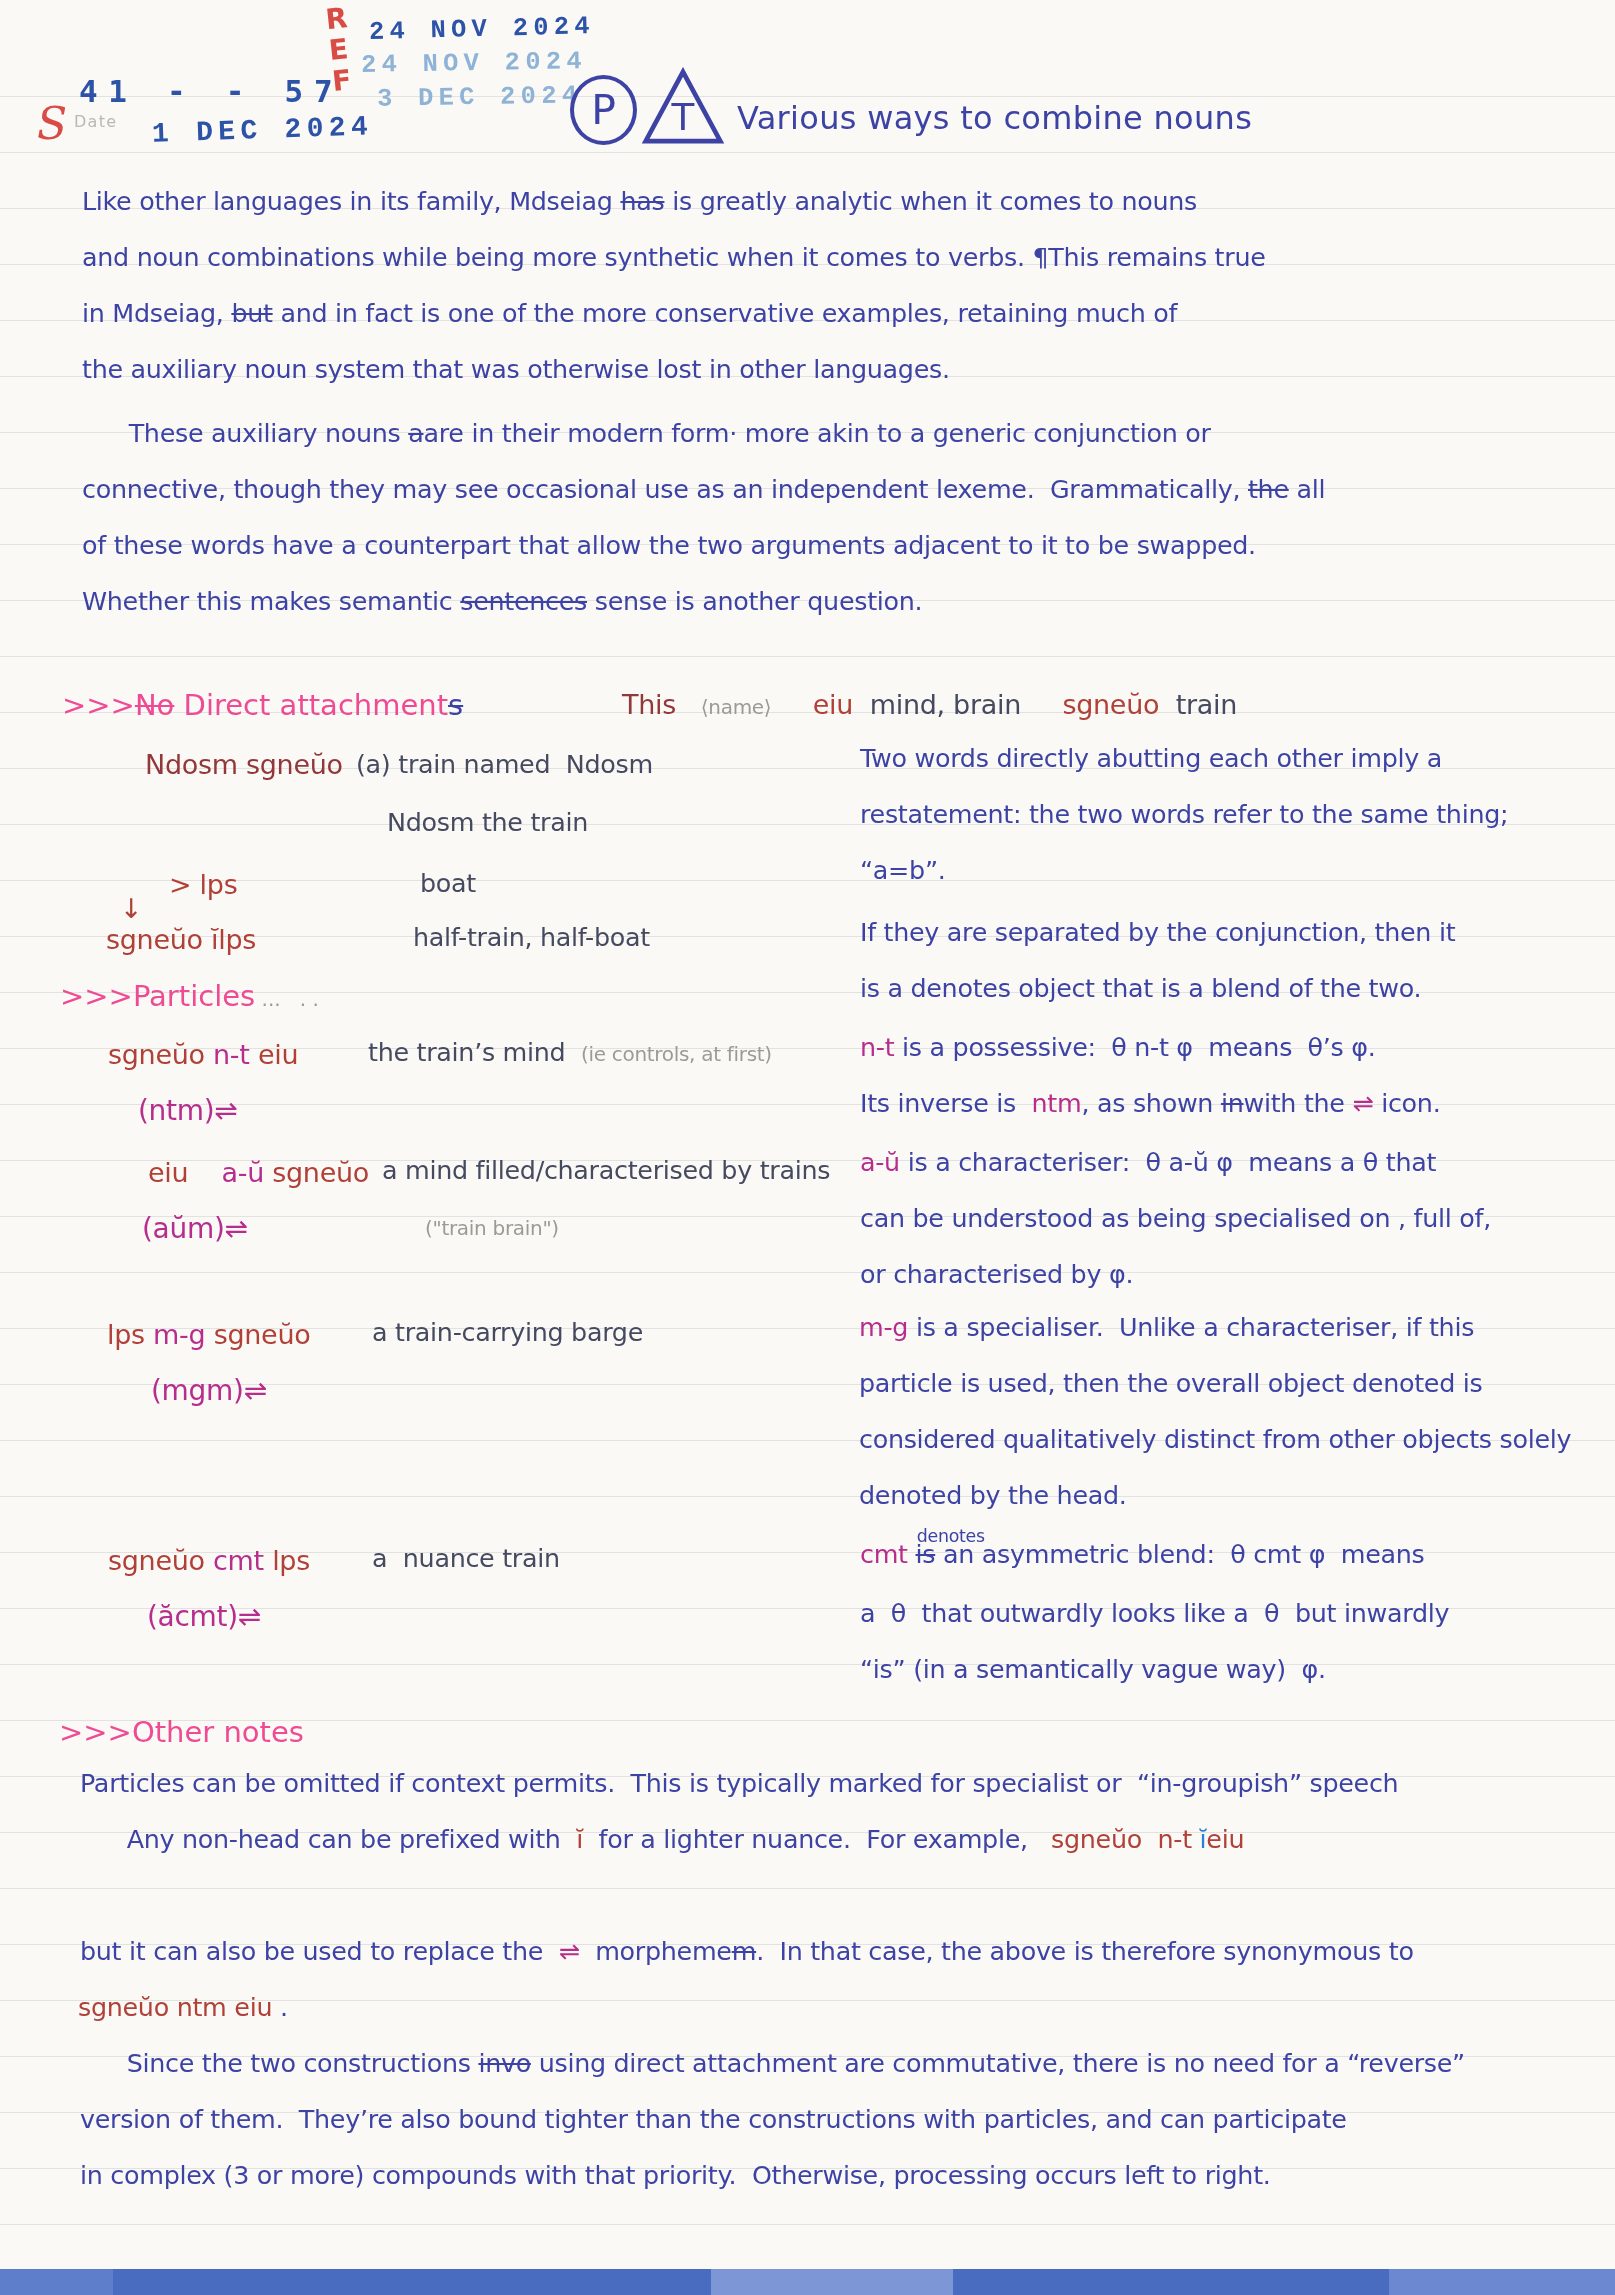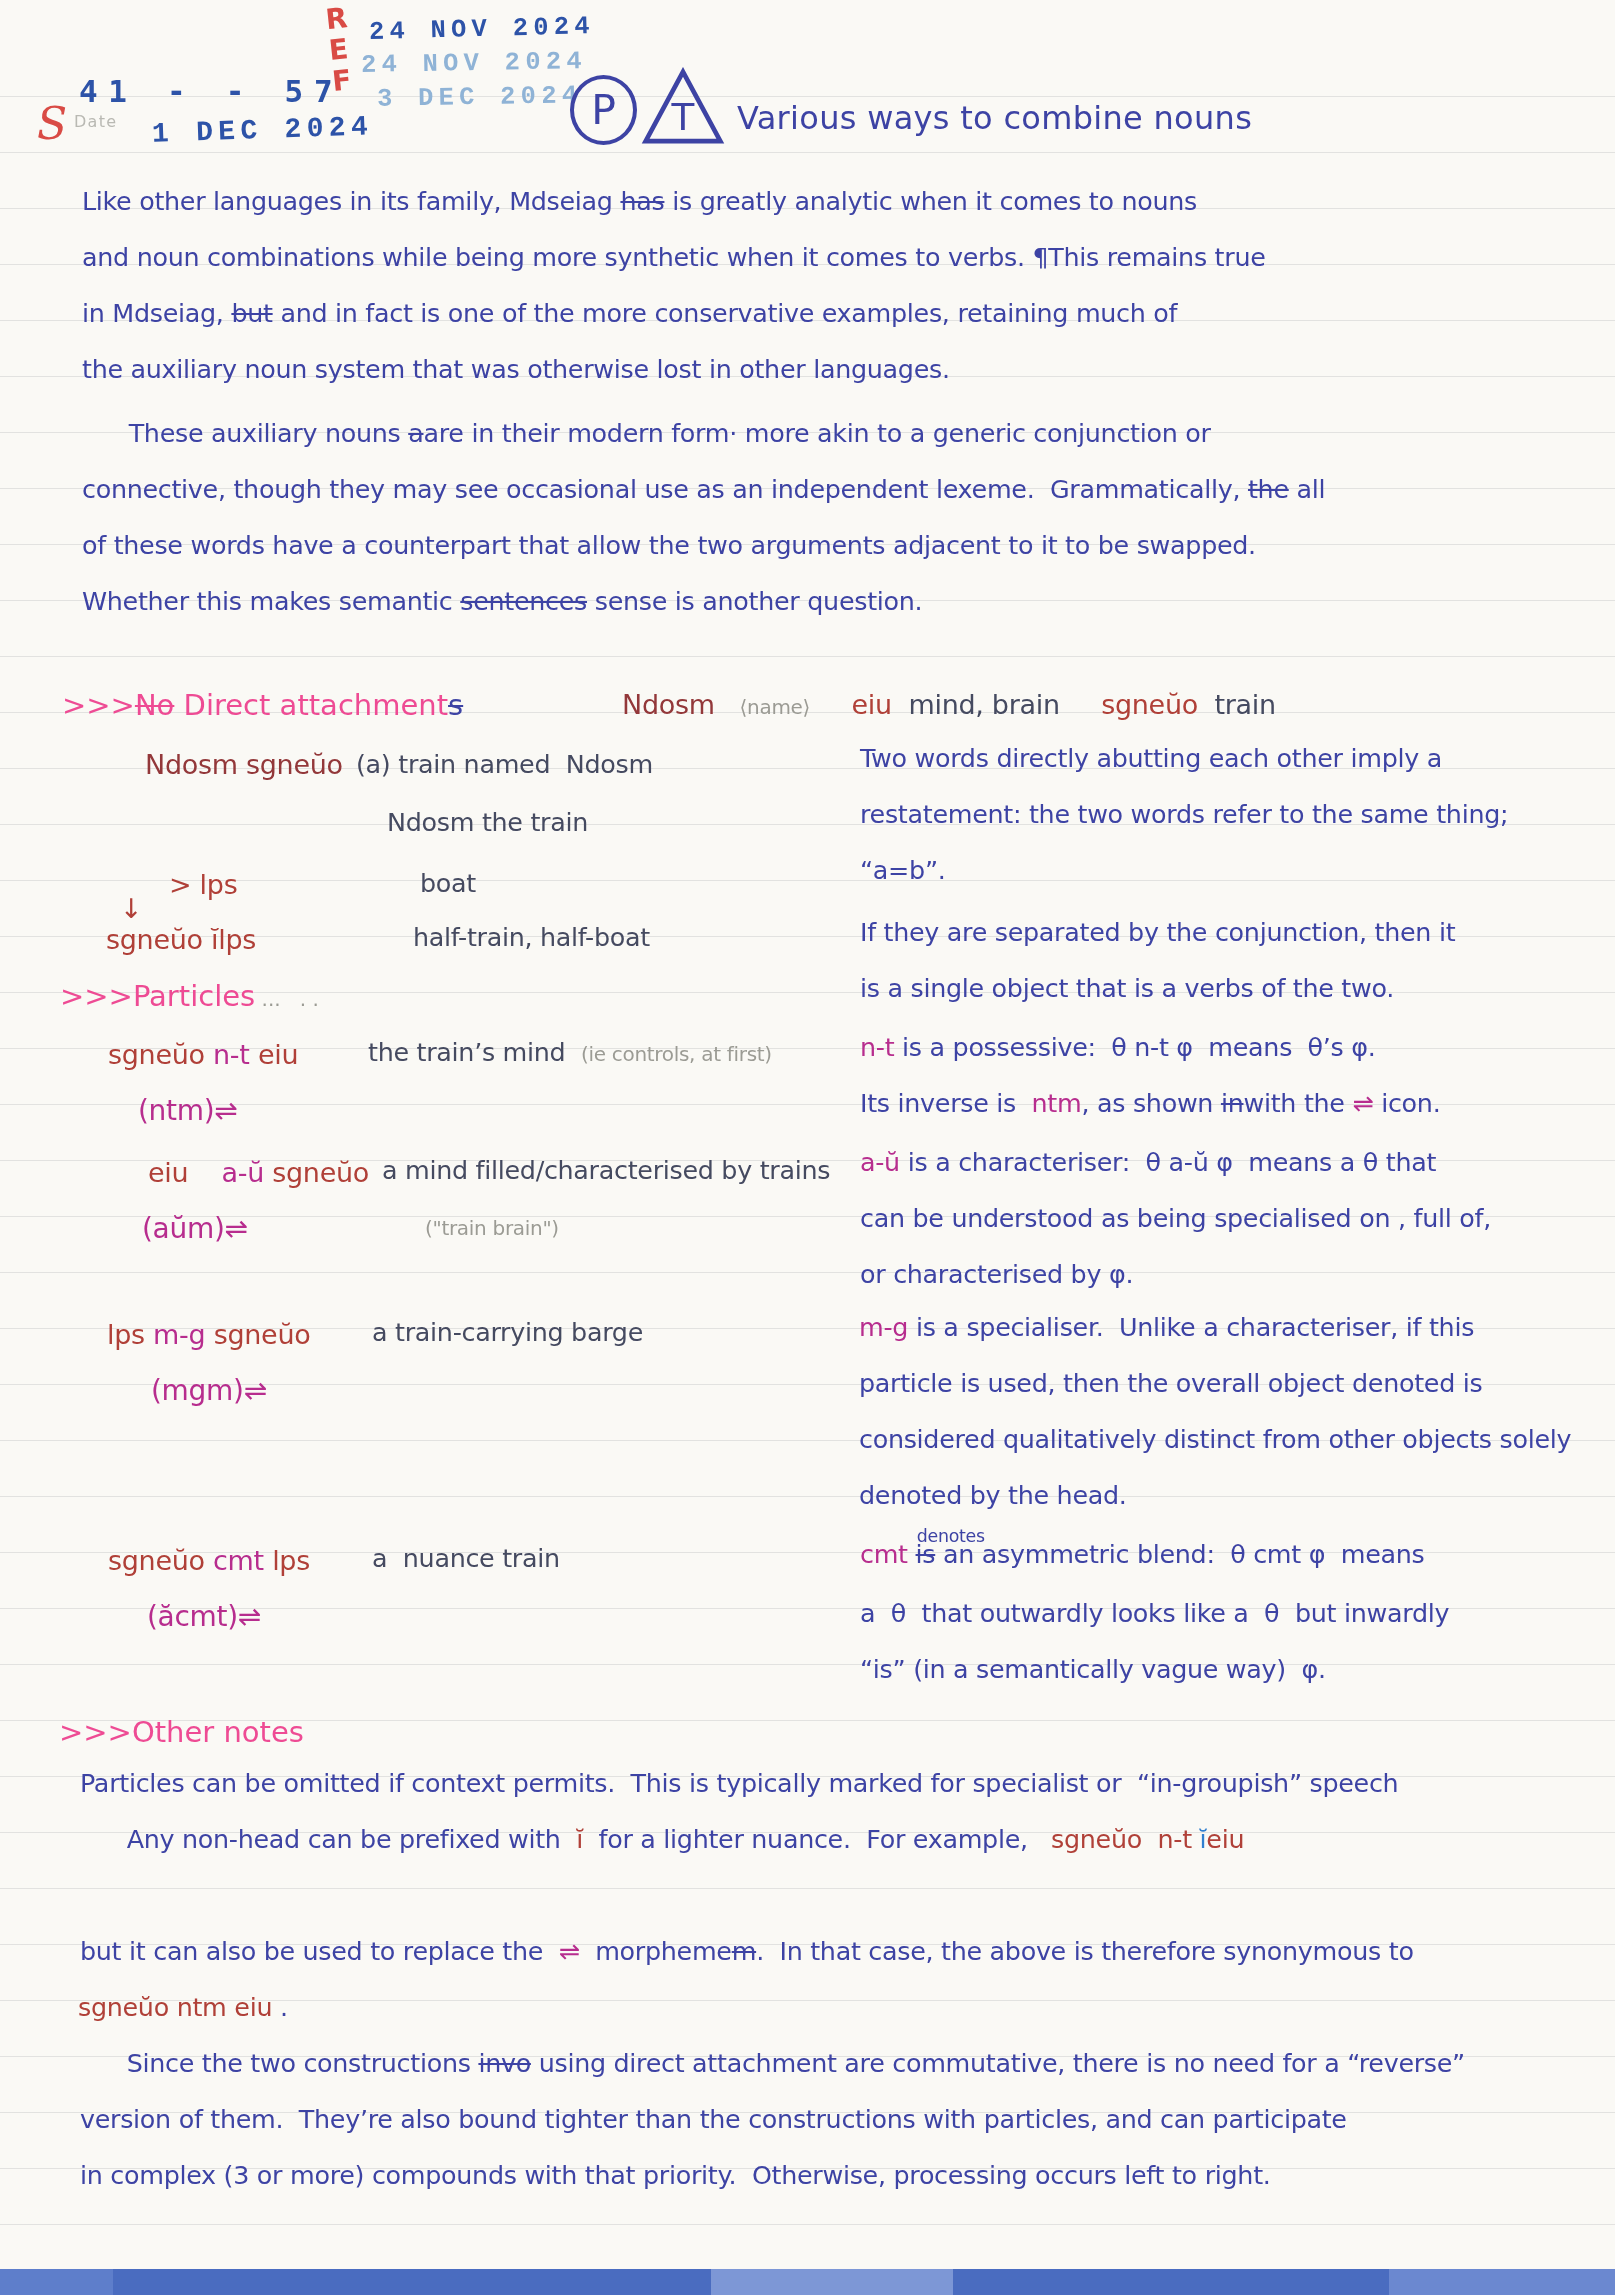--- a/index.html
+++ b/index.html
@@ -86,36 +86,36 @@
   <div class="hw" style="left:82px;top:173px;"><span class="s-b">Like other languages in its family, Mdseiag </span><span class="s-bs">has</span><span class="s-b"> is greatly analytic when it comes to nouns
 and noun combinations while being more synthetic when it comes to verbs. </span><span class="s-b">¶</span><span class="s-b">This remains true
 in Mdseiag, </span><span class="s-bs">but</span><span class="s-b"> and in fact is one of the more conservative examples, retaining much of
 the auxiliary noun system that was otherwise lost in other languages.</span></div>
   <div class="hw" style="left:82px;top:405px;"><span class="s-b">      These auxiliary nouns </span><span class="s-bs">a</span><span class="s-b">are in their modern form· more akin to a generic conjunction or
 connective, though they may see occasional use as an independent lexeme.  Grammatically, </span><span class="s-bs">the</span><span class="s-b"> all
 of these words have a counterpart that allow the two arguments adjacent to it to be swapped.
 Whether this makes semantic </span><span class="s-bs">sentences</span><span class="s-b"> sense is another question.</span></div>
 
   <div class="hw sec-header" style="left:62px;top:677px;"><span class="s-pk">&gt;&gt;&gt;</span><span class="s-pks">No</span><span class="s-pk"> Direct attachment</span><span class="s-bs">s</span></div>
-  <div class="hw" style="left:622px;top:677px;font-size:27px;"><span class="s-r2">Ndosm</span><span class="s-d">   </span><span class="s-g">⟨name⟩</span><span class="s-d">     </span><span class="s-r">eiu</span><span class="s-d">  mind, brain     </span><span class="s-r">sgneŭo</span><span class="s-d">  train</span></div>
+  <div class="hw" style="left:622px;top:677px;font-size:27px;"><span class="s-r2">This</span><span class="s-d">   </span><span class="s-g">⟨name⟩</span><span class="s-d">     </span><span class="s-r">eiu</span><span class="s-d">  mind, brain     </span><span class="s-r">sgneŭo</span><span class="s-d">  train</span></div>
 
   <div class="hw lead" style="left:115px;top:737px;margin-left:30px;"><span class="s-r2">Ndosm sgneŭo</span></div>
   <div class="hw" style="left:356px;top:736px;"><span class="s-d">(a) train named  Ndosm</span></div>
   <div class="hw" style="left:387px;top:794px;"><span class="s-d">Ndosm the train</span></div>
   <div class="hw" style="left:860px;top:730px;"><span class="s-b">Two words directly abutting each other imply a
 restatement: the two words refer to the same thing;
 “a=b”.</span></div>
 
   <div class="hw lead" style="left:169px;top:857px;"><span class="s-r">&gt; lps</span></div>
   <div class="hw arrow" style="left:120px;top:881px;"><span class="s-r">↓</span></div>
   <div class="hw" style="left:420px;top:855px;"><span class="s-d">boat</span></div>
   <div class="hw lead" style="left:106px;top:912px;"><span class="s-r">sgneŭo ĭlps</span></div>
   <div class="hw" style="left:413px;top:909px;"><span class="s-d">half-train, half-boat</span></div>
   <div class="hw" style="left:860px;top:904px;"><span class="s-b">If they are separated by the conjunction, then it
-is a single object that is a verbs of the two.</span></div>
+is a denotes object that is a blend of the two.</span></div>
 
   <div class="hw sec-header" style="left:60px;top:968px;"><span class="s-pk">&gt;&gt;&gt;</span><span class="s-pk">Particles</span><span class="s-g"> ...   . .</span></div>
 
   <div class="hw lead" style="left:108px;top:1027px;"><span class="s-r">sgneŭo </span><span class="s-m">n-t</span><span class="s-r"> eiu</span></div>
   <div class="hw" style="left:368px;top:1024px;"><span class="s-d">the train’s mind  </span><span class="s-g">(ie controls, at first)</span></div>
   <div class="hw swap" style="left:138px;top:1083px;"><span class="s-m">(ntm)⇌</span></div>
   <div class="hw" style="left:860px;top:1019px;"><span class="s-m">n-t</span><span class="s-b"> is a possessive:  θ n-t φ  means  θ’s φ.
 Its inverse is  </span><span class="s-m">ntm</span><span class="s-b">, as shown </span><span class="s-bs">in</span><span class="s-b">with the </span><span class="s-m">⇌</span><span class="s-b"> icon.</span></div>
 
   <div class="hw lead" style="left:148px;top:1145px;"><span class="s-r">eiu</span><span class="s-r">    </span><span class="s-m">a-ŭ</span><span class="s-r"> sgneŭo</span></div>

